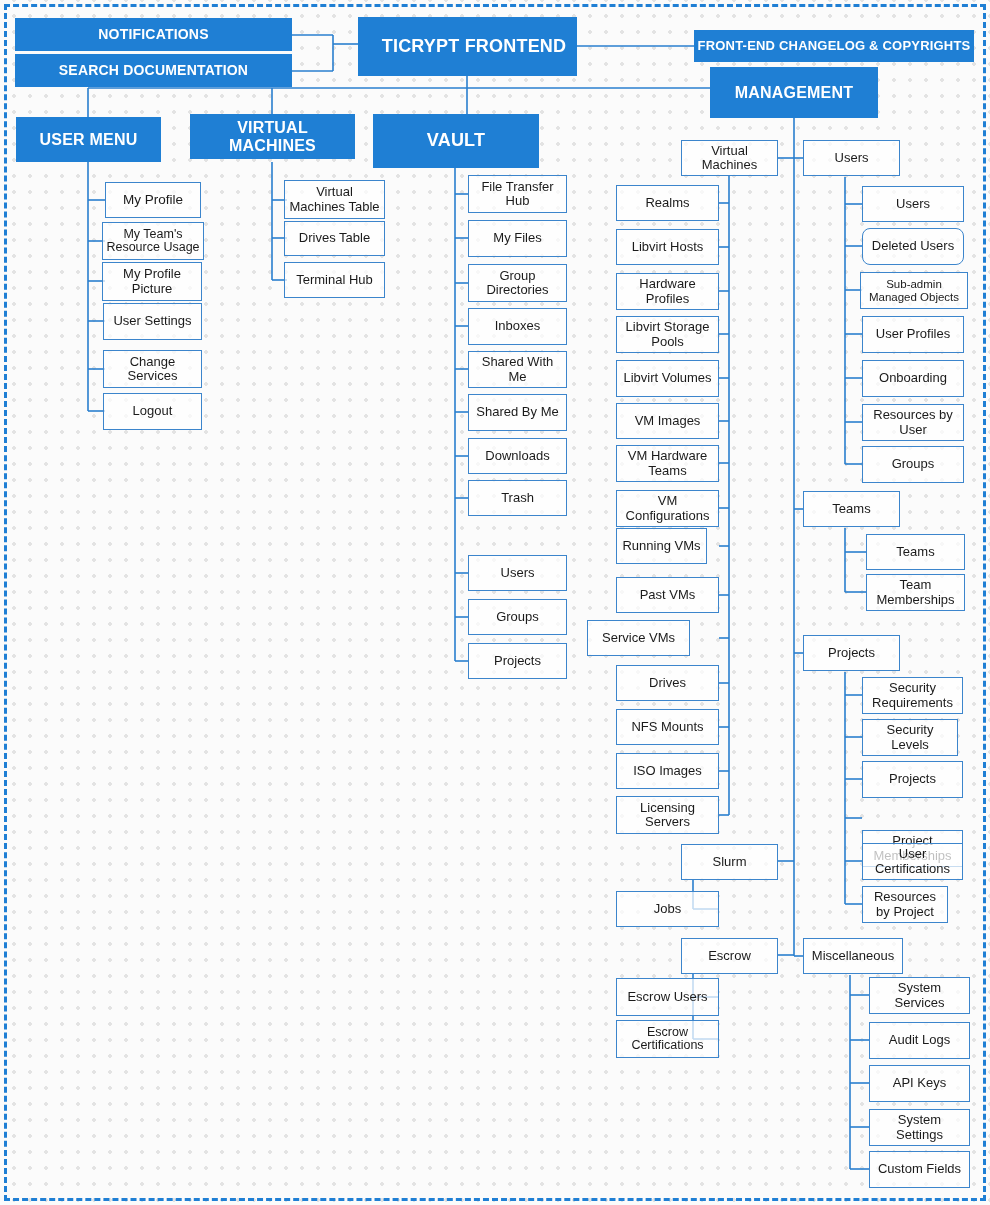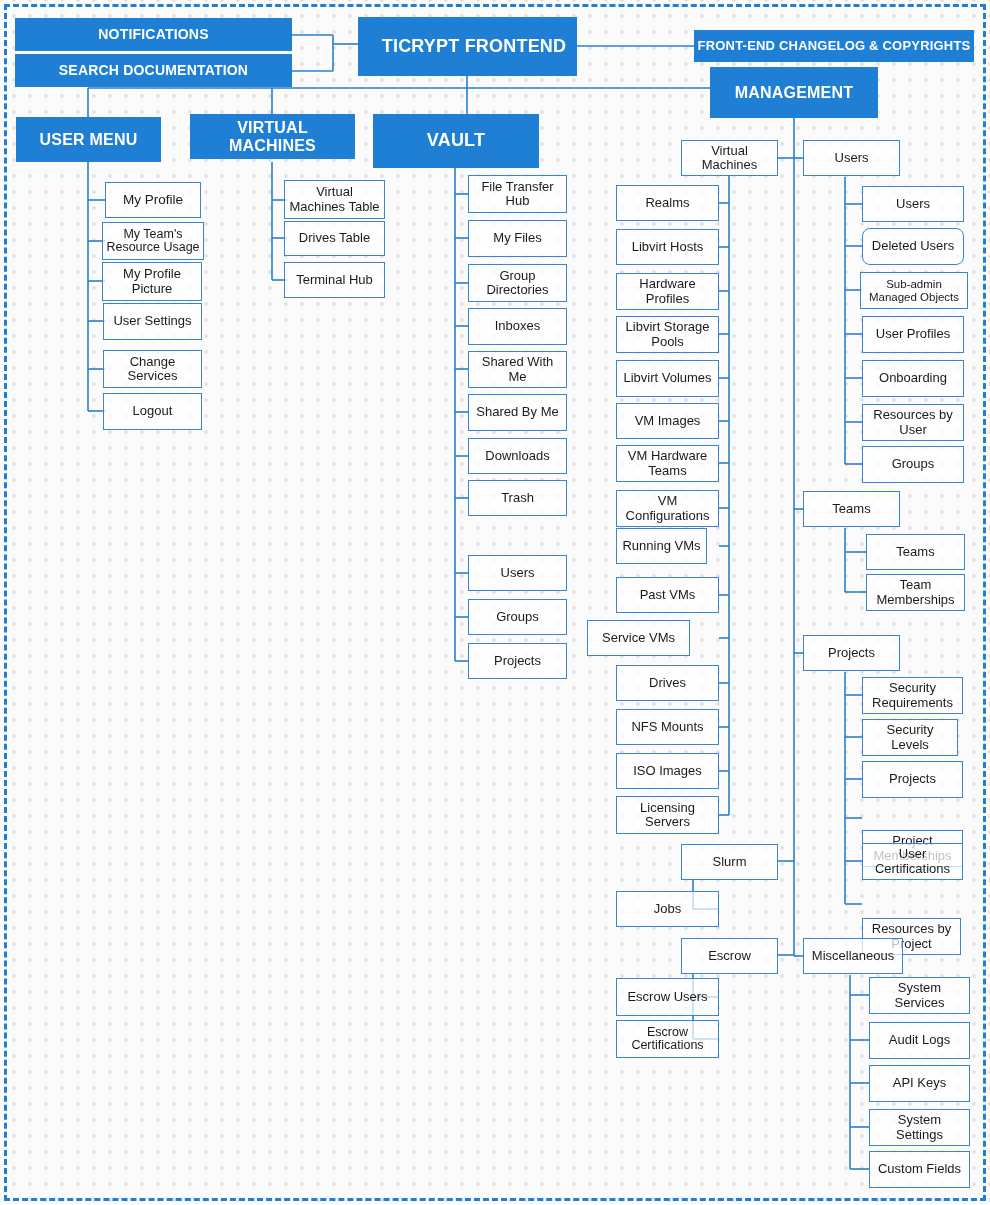--- a/index.html
+++ b/index.html
@@ -395,21 +395,21 @@
   </div>
   <div class="node child t-13" style="left:862px;top:761px;width:101px;height:37px;">
     <span>Projects</span>
   </div>
   <div class="node child t-13" style="left:862px;top:830px;width:101px;height:37px;">
     <span>Project Memberships</span>
   </div>
   <div class="node child t-13" style="left:862px;top:843px;width:101px;height:37px;">
     <span>User Certifications</span>
   </div>
-  <div class="node child t-13" style="left:862px;top:886px;width:99px;height:37px;margin-top:32px;">
+  <div class="node child t-13" style="left:862px;top:886px;width:86px;height:37px;">
     <span>Resources by Project</span>
   </div>
 
   <div class="node child t-13" style="left:803px;top:938px;width:100px;height:36px;">
     <span>Miscellaneous</span>
   </div>
   <div class="node child t-13" style="left:869px;top:977px;width:101px;height:37px;">
     <span>System Services</span>
   </div>
   <div class="node child t-13" style="left:869px;top:1022px;width:101px;height:37px;">

